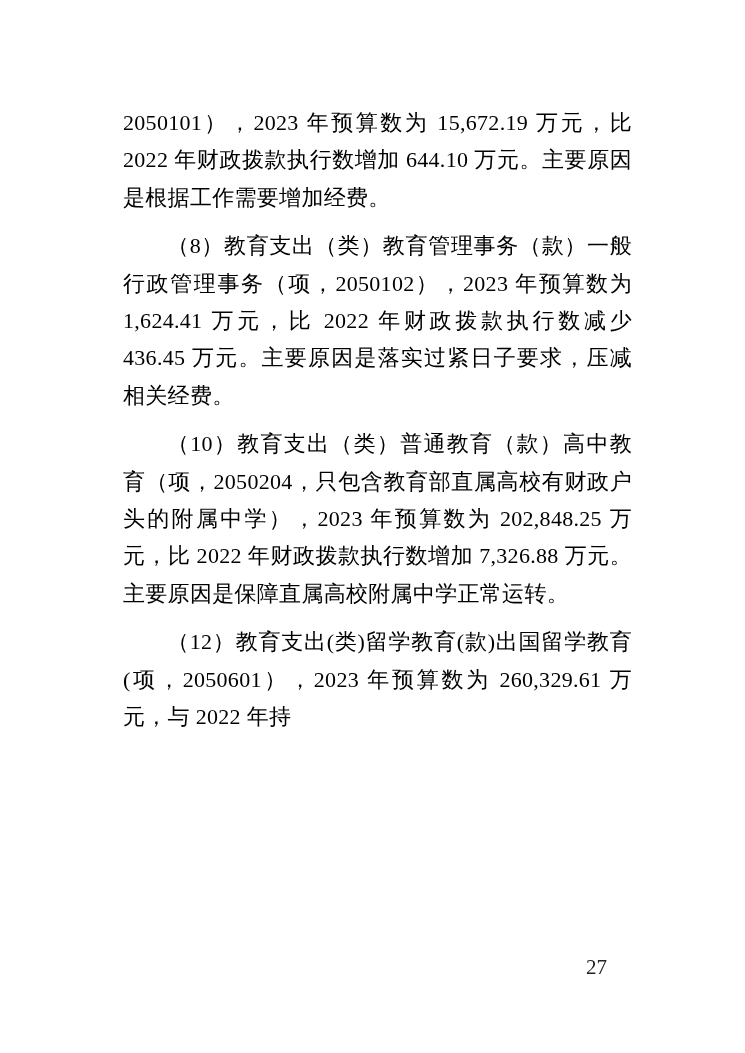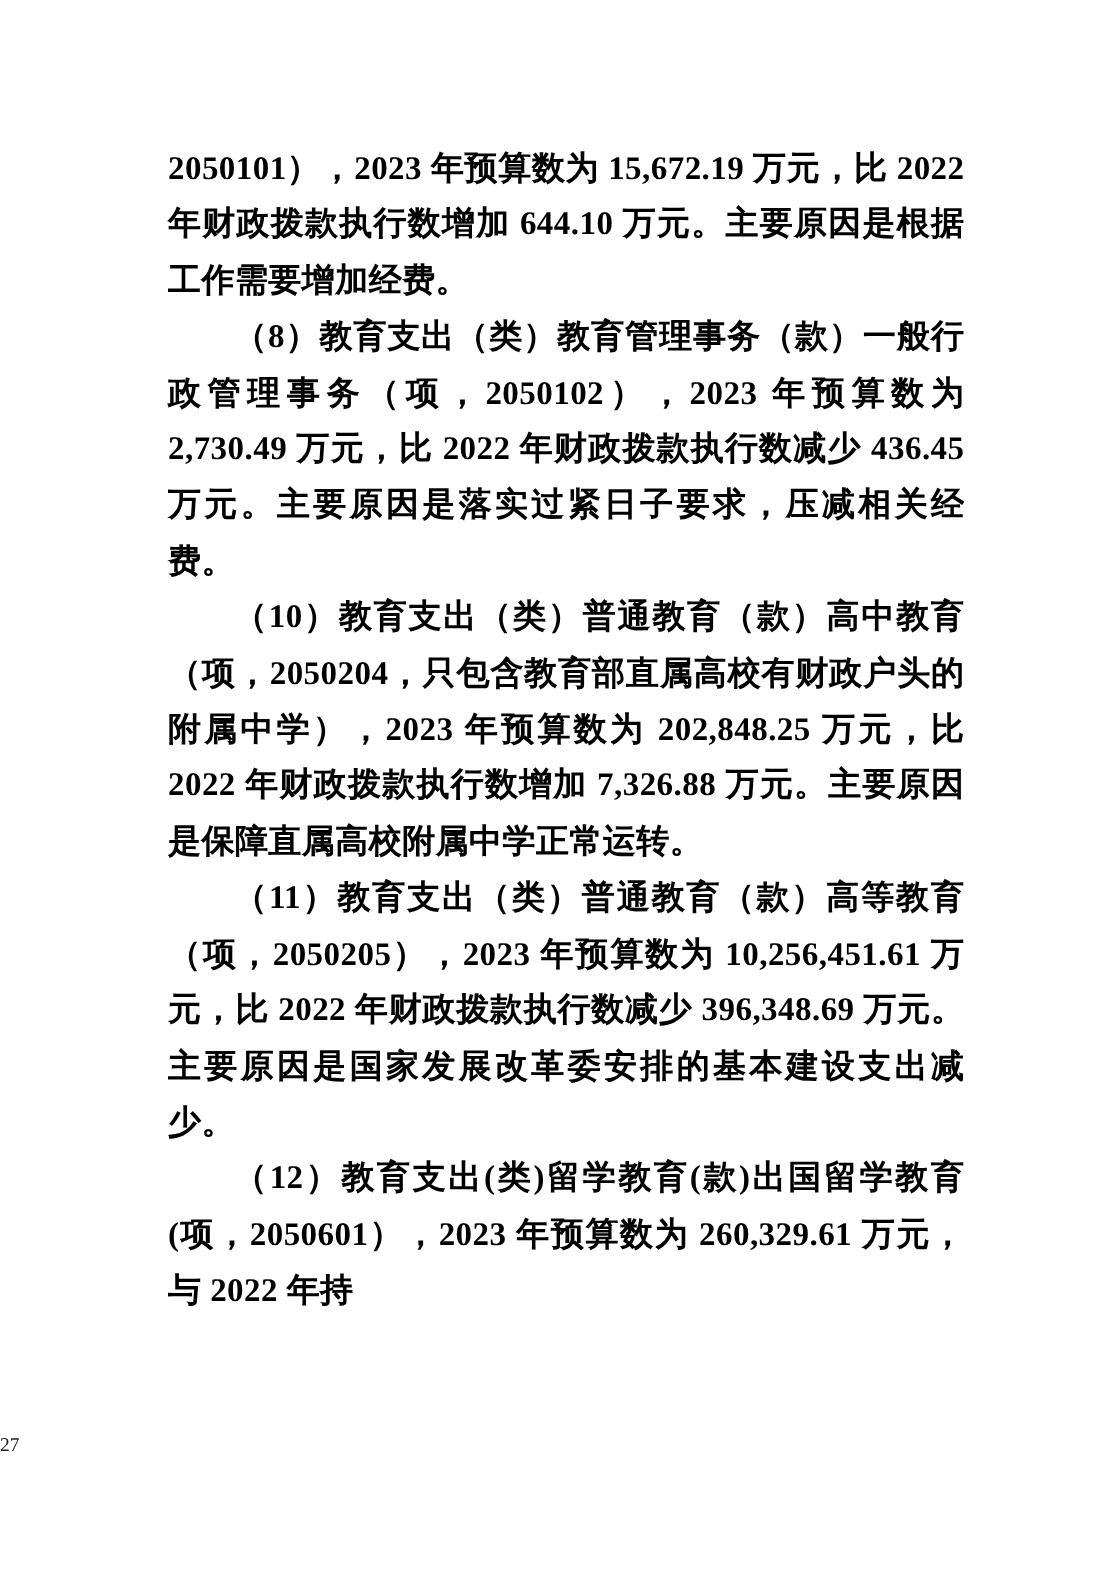--- a/index.html
+++ b/index.html
@@ -21,44 +21,42 @@
     width: 531px;
     font-family: "Liberation Serif", "DejaVu Serif", serif;
     font-size: 22px;
     line-height: 37.4px;
     color: #000000;
     text-align: justify;
     text-justify: inter-ideograph;
     letter-spacing: 0.3px;
   }
   .content p {
-    margin: 0;
+    margin: 11px;
     padding: 0;
     text-indent: 2em;
-    font-weight: bold;
   }
   .content p.p-continuation {
     text-indent: 0;
   }
   .page-number {
     position: absolute;
     top: 955px;
     left: 0;
     width: 607px;
-    text-align: left;
+    text-align: right;
     font-family: "Liberation Serif", "DejaVu Serif", serif;
-    font-size: 13px;
+    font-size: 21px;
     color: #222222;
   }
 </style>
 </head>
 <body>
 
 <div class="page">
   <div class="content">
     <p class="p-continuation">2050101），2023 年预算数为 15,672.19 万元，比 2022 年财政拨款执行数增加 644.10 万元。主要原因是根据工作需要增加经费。</p>
-    <p>（8）教育支出（类）教育管理事务（款）一般行政管理事务（项，2050102），2023 年预算数为 2,730.49 万元，比 2022 年财政拨款执行数减少 436.45 万元。主要原因是落实过紧日子要求，压减相关经费。</p>
+    <p>（8）教育支出（类）教育管理事务（款）一般行政管理事务（项，2050102），2023 年预算数为 1,624.41 万元，比 2022 年财政拨款执行数减少 436.45 万元。主要原因是落实过紧日子要求，压减相关经费。</p>
     <p>（10）教育支出（类）普通教育（款）高中教育（项，2050204，只包含教育部直属高校有财政户头的附属中学），2023 年预算数为 202,848.25 万元，比 2022 年财政拨款执行数增加 7,326.88 万元。主要原因是保障直属高校附属中学正常运转。</p>
-    <p>（11）教育支出（类）普通教育（款）高等教育（项，2050205），2023 年预算数为 10,256,451.61 万元，比 2022 年财政拨款执行数减少 396,348.69 万元。主要原因是国家发展改革委安排的基本建设支出减少。</p>
     <p>（12）教育支出(类)留学教育(款)出国留学教育(项，2050601），2023 年预算数为 260,329.61 万元，与 2022 年持</p>
   </div>
   <div class="page-number">27</div>
 </div>
 
 </body></html>

